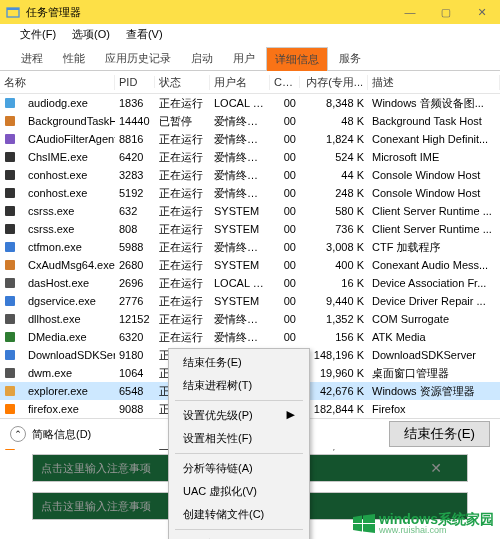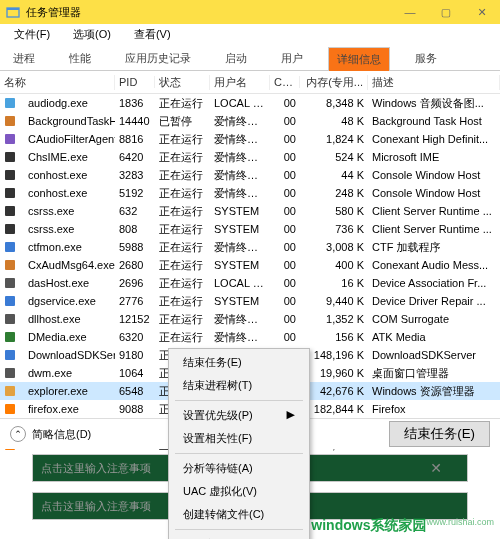--- a/index.html
+++ b/index.html
@@ -1,23 +1,23 @@
 <!DOCTYPE html>
 <html><head>
 <meta charset="utf-8">
 <style>
   html,body{margin:0;padding:0;font-family:"Microsoft YaHei","Segoe UI",sans-serif;font-size:11px;color:#000;background:#fff;width:500px;height:539px;overflow:hidden;position:relative}
   .titlebar{height:24px;display:flex;align-items:center;padding:0 6px;background:#fde047}
   .titlebar .icon{width:14px;height:14px;margin-right:6px;display:flex;align-items:center}
   .titlebar .title{flex:1}
   .winbtns{position:absolute;right:0;top:0;display:flex}
   .winbtn{width:36px;height:24px;display:flex;align-items:center;justify-content:center;color:#666}
-  .menubar{height:20px;display:flex;align-items:center;padding:0 8px;gap:11px}
+  .menubar{height:20px;display:flex;align-items:center;padding:0 14px;gap:4px}
   .menubar span{padding:2px 6px}
-  .tabs{height:26px;display:flex;align-items:flex-end;border-bottom:1px solid #ccc;padding:0 4px;gap:16px}
+  .tabs{height:26px;display:flex;align-items:flex-end;border-bottom:1px solid #ccc;padding:0 12px;gap:2px}
   .tab{padding:4px 8px;color:#444;border:1px solid transparent;border-bottom:none}
   .tab.active{border-color:#ccc;background:#f97316;position:relative;top:1px}
   .header-row{display:flex;height:22px;align-items:center;border-bottom:1px solid #e5e5e5;background:#fff;color:#333}
   .col{overflow:hidden;white-space:nowrap;text-overflow:ellipsis;padding:0 4px;box-sizing:border-box;border-right:1px solid #eee}
   .c-name{width:115px}
   .c-pid{width:40px;text-align:left}
   .c-status{width:55px}
   .c-user{width:60px}
   .c-cpu{width:30px;text-align:right}
   .c-mem{width:68px;text-align:right}
@@ -33,21 +33,21 @@
   .ctxmenu .sep{height:1px;background:#d0d0d0;margin:3px 6px}
   .footer{position:absolute;left:0;right:0;top:418px;height:30px;border-top:1px solid #ddd;display:flex;align-items:center;padding:0 10px;background:#fff}
   .footer .left{display:flex;align-items:center;gap:6px}
   .footer .chev{width:14px;height:14px;border:1px solid #999;border-radius:50%;display:flex;align-items:center;justify-content:center;font-size:9px}
   .footer .btn{margin-left:auto;border:1px solid #adadad;background:#e1e1e1;padding:3px 14px}
   .input-area{position:absolute;left:0;right:0;top:448px;padding:6px 32px}
   .fake-input{border:1px solid #c8c8c8;height:26px;border-radius:0;display:flex;align-items:center;padding:0 8px;color:#9a9a9a;margin-bottom:10px;background:#14532d}
   .clearx{position:absolute;right:58px;top:460px;color:#888;font-size:14px}
   .watermark{position:absolute;right:6px;bottom:4px;display:flex;align-items:center;gap:4px}
   .watermark .logo{color:#1fa04a;font-weight:bold;font-size:16px;display:flex;align-items:center}
-  .watermark .txt{display:flex;flex-direction:row;line-height:1}
+  .watermark .txt{display:flex;flex-direction:column;line-height:1}
   .watermark .txt .t1{color:#1fa04a;font-size:14px;font-weight:bold}
   .watermark .txt .t2{color:#6fbf86;font-size:9px}
 </style>
 </head>
 <body>
 
 <div class="titlebar">
   <span class="icon">
     <svg width="14" height="14" viewBox="0 0 14 14">
         <rect x="1" y="3" width="12" height="9" fill="none" stroke="#4a90d9" stroke-width="1.3"></rect>

